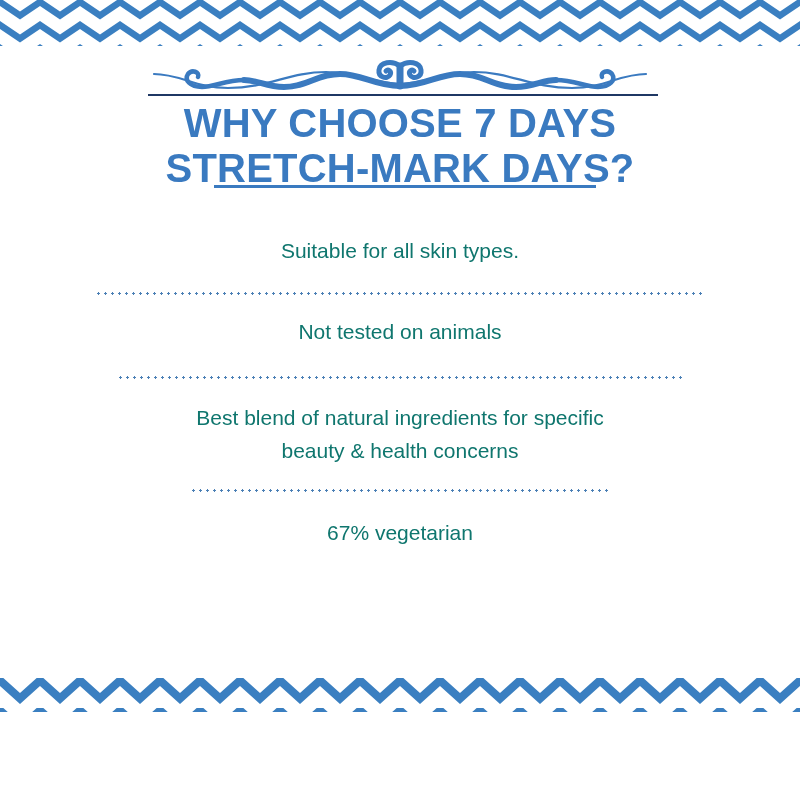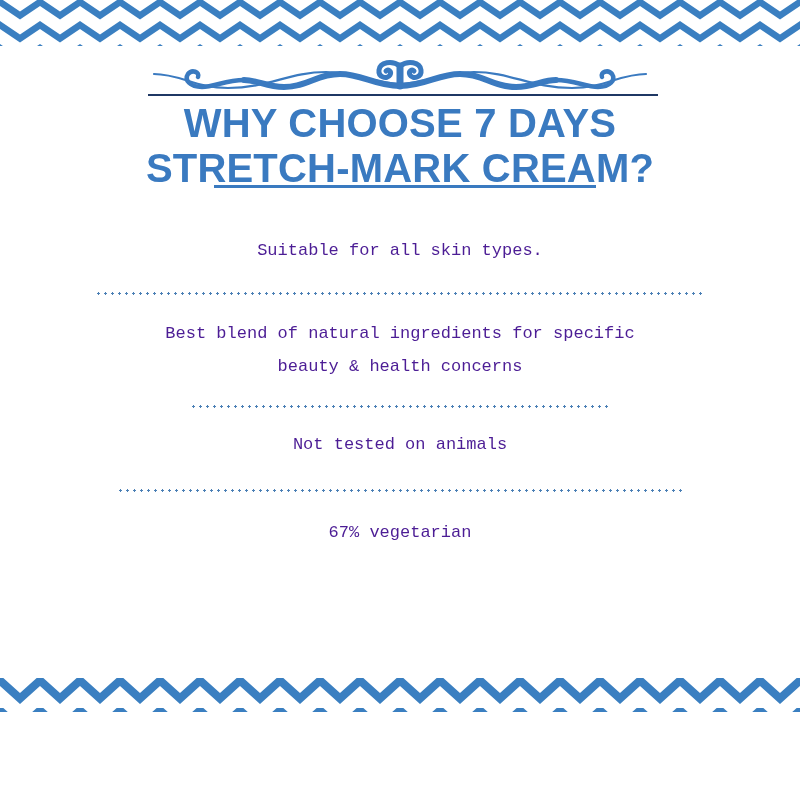--- a/index.html
+++ b/index.html
@@ -94,24 +94,24 @@
     top: 222px;
     left: 0;
     width: 800px;
   }
   .benefit {
     width: 800px;
     text-align: center;
   }
   .benefit-text {
     display: block;
-    font-family: Liberation Mono, monospace;
-    font-size: 17px;
+    font-family: Liberation Sans, sans-serif;
+    font-size: 21px;
     line-height: 33px;
-    color: #4c1d95;
+    color: #0f766e;
     white-space: pre-line;
   }
   .divider {
     margin: 0 auto;
     height: 3px;
     background-image: radial-gradient(circle, #4a7fb5 1.2px, rgba(255,255,255,0) 1.4px);
     background-size: 7px 3px;
     background-repeat: repeat-x;
     background-position: left center;
   }
@@ -157,39 +157,39 @@
         <path d="M14 18 C 40 18, 56 32, 88 32 C 128 32, 150 16, 186 16 C 216 16, 232 27, 260 28" stroke-width="2.2"></path>
         <path d="M506 18 C 480 18, 464 32, 432 32 C 392 32, 370 16, 334 16 C 304 16, 288 27, 260 28" stroke-width="2.2"></path>
       </g>
     </svg>
   </div>
 
   <div id="title-rule"></div>
 
   <div id="title-block">
     <span class="title-line">WHY CHOOSE 7 DAYS</span>
-    <span class="title-line">STRETCH-MARK CREAM?</span>
+    <span class="title-line">STRETCH-MARK DAYS?</span>
   </div>
   <div id="title-underline"></div>
 
   <div id="benefits">
 
     <div class="benefit b0">
       <span class="benefit-text">Suitable for all skin types.</span>
       <div class="divider"></div>
     </div>
 
+    <div class="benefit b2">
+      <span class="benefit-text">Not tested on animals</span>
+      <div class="divider"></div>
+    </div>
+
     <div class="benefit b1">
       <span class="benefit-text">Best blend of natural ingredients for specific
 beauty &amp; health concerns</span>
-      <div class="divider"></div>
-    </div>
-
-    <div class="benefit b2">
-      <span class="benefit-text">Not tested on animals</span>
       <div class="divider"></div>
     </div>
 
 
     <div class="benefit b4">
       <span class="benefit-text">67% vegetarian</span>
 
     </div>
 
   </div>

